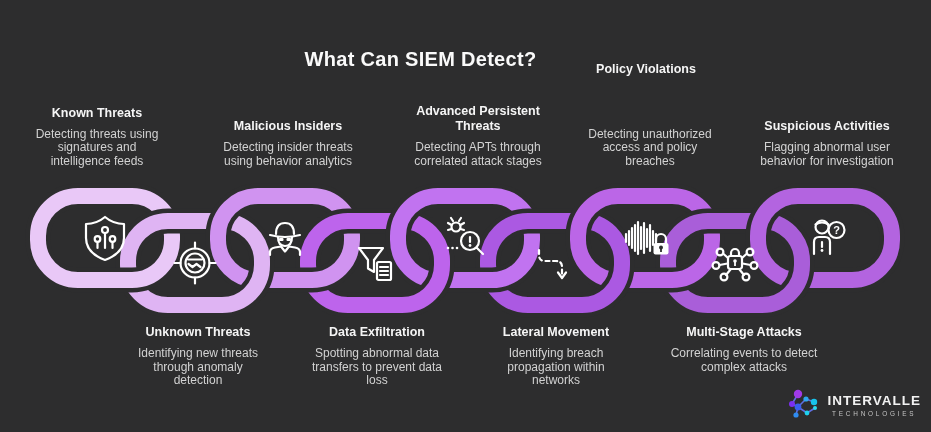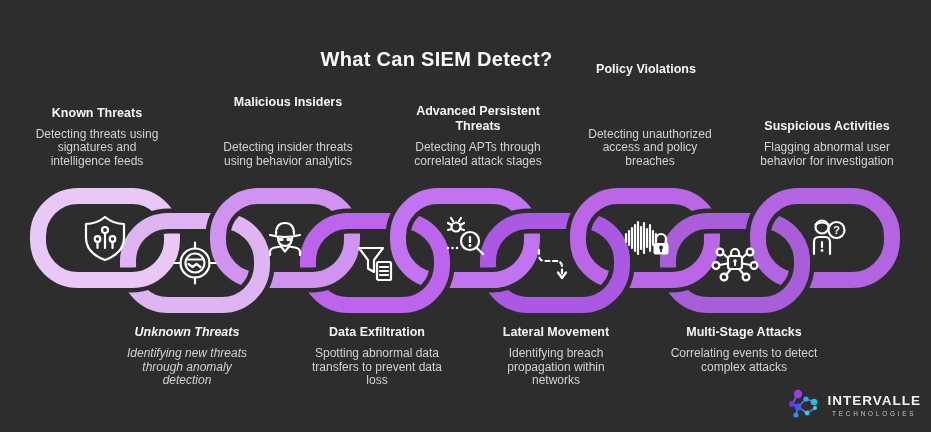--- a/index.html
+++ b/index.html
@@ -7,35 +7,35 @@
   }
   *{box-sizing:border-box;}
   html,body{margin:0;padding:0;}
   body{
     width:931px;height:432px;position:relative;overflow:hidden;
     background:var(--bg);
     font-family:"Liberation Sans", sans-serif;
   }
   .title{
     position:absolute;top:48px;left:0;width:841px;text-align:center;
-    font-size:20px;font-weight:700;color:var(--title);letter-spacing:.3px;margin-left:16px;
+    font-size:20px;font-weight:700;color:var(--title);letter-spacing:.3px;
   }
   .label-block{
     position:absolute;display:flex;flex-direction:column;align-items:center;text-align:center;
   }
   .top-block{top:88px;height:80px;justify-content:flex-end;}
   .bottom-block{top:325px;}
   .label-block h3{font-size:12.5px;font-weight:700;color:var(--heading);margin:0 0 7px;line-height:15px;}
   .label-block p{font-size:12px;line-height:13.5px;color:var(--body);margin:0;}
   .c1{left:12px;width:170px;}   .c1 p{max-width:132px;}
-  .c2{left:203px;width:170px;text-align:center;}  .c2 p{max-width:142px;margin-top:24px;}
+  .c2{left:203px;width:170px;text-align:center;}  .c2 p{max-width:142px;}
   .c3{left:393px;width:170px;}  .c3 h3{max-width:150px;} .c3 p{max-width:138px;}
   .c4{left:561px;width:170px;gap:44px;}  .c4 p{max-width:126px;margin-left:8px;}
   .c5{left:742px;width:170px;}  .c5 p{max-width:152px;}
-  .b1{left:102px;width:170px;font-style:italic;}  .b1 p{max-width:126px;}
+  .b1{left:113px;width:170px;}  .b1 p{max-width:126px;}
   .b2{left:292px;width:170px;}  .b2 p{max-width:152px;}
   .b3{left:471px;width:170px;}  .b3 p{max-width:118px;}
   .b4{left:659px;width:170px;}  .b4 p{max-width:148px;}
   .chain{position:absolute;left:0;top:0;}
   .halo{fill:none;stroke:var(--bg);stroke-width:25;}
   .link{fill:none;stroke-width:16;}
   .ic{stroke:var(--icon);stroke-width:2.2;fill:none;stroke-linecap:round;stroke-linejoin:round;}
   .ic-fill{fill:var(--icon);stroke:none;}
   .ic-dark{fill:var(--bg);stroke:none;}
   .logo{position:absolute;right:10px;bottom:9px;display:flex;align-items:center;gap:7px;}

